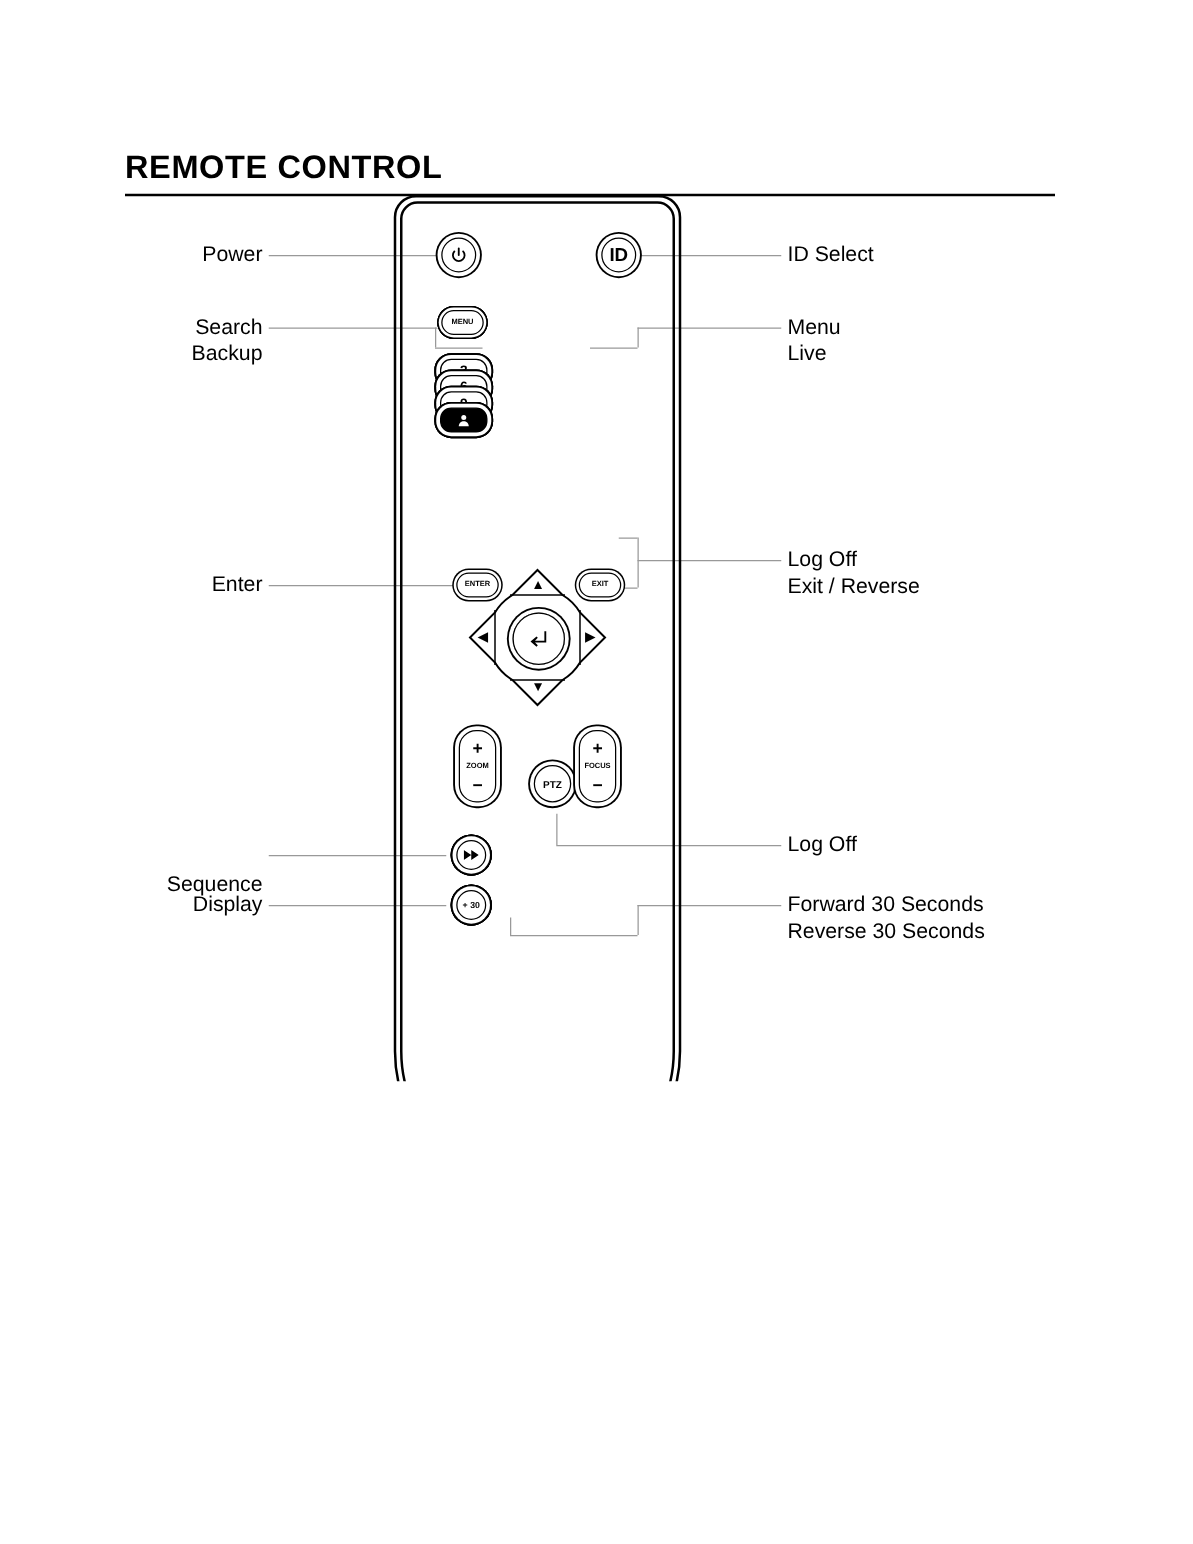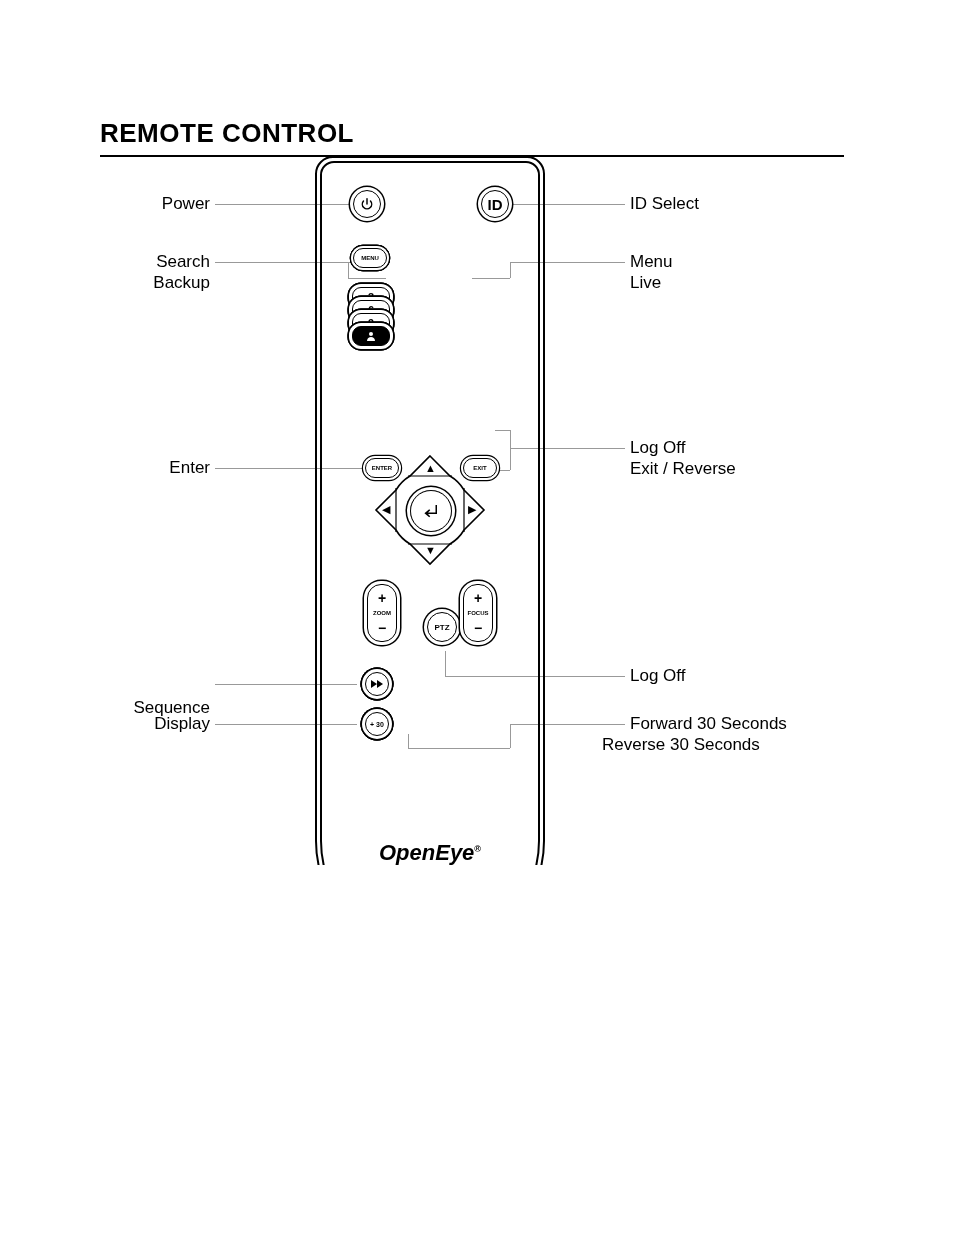--- a/index.html
+++ b/index.html
@@ -81,21 +81,21 @@
     <div class="tick" style="left:410px;top:274px;height:18px"></div>
     <div class="lead" style="left:395px;top:274px;width:15px"></div>
     <div class="tick" style="left:410px;top:292px;height:22px"></div>
     <div class="lead" style="left:395px;top:314px;width:15px"></div>
 
     <div class="lbl right" style="left:530px;top:510px">Log Off</div>
     <div class="lead" style="left:345px;top:520px;width:180px"></div>
     <div class="tick" style="left:345px;top:495px;height:25px"></div>
 
     <div class="lbl right" style="left:530px;top:558px">Forward 30 Seconds</div>
-    <div class="lbl right" style="left:502px;top:579px">Reverse 30 Seconds</div>
+    <div class="lbl right" style="left:530px;top:579px">Reverse 30 Seconds</div>
     <div class="lead" style="left:410px;top:568px;width:115px"></div>
     <div class="tick" style="left:308px;top:578px;height:14px"></div>
     <div class="lead" style="left:308px;top:592px;width:102px"></div>
     <div class="tick" style="left:410px;top:568px;height:24px"></div>
 
     <div class="remote">
       <div class="shell"></div>
       <div class="shell2"></div>
 
       <div class="b round db" style="left:38px;top:34px;width:26px;height:26px">
@@ -203,16 +203,15 @@
         <div class="b sbtn db">- 30</div>
         <div class="b sbtn db">
           <svg width="9" height="10" viewBox="0 0 16 16">
               <rect x="2" y="1" width="4" height="14" fill="#000"></rect>
               <rect x="10" y="1" width="4" height="14" fill="#000"></rect>
             </svg>
         </div>
         <div class="b sbtn db">+ 30</div>
       </div>
 
-      <div class="brand"><span>OpenEye</span><sup>®</sup></div>
     </div>
   </div>
 </div>
 
 </body></html>

